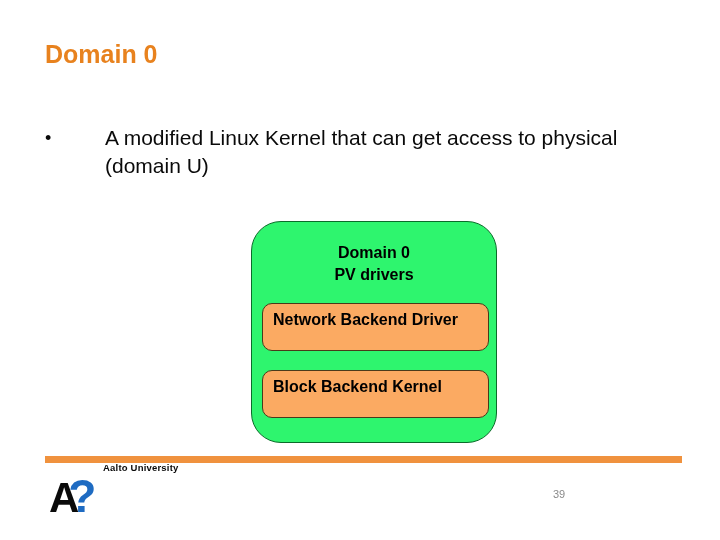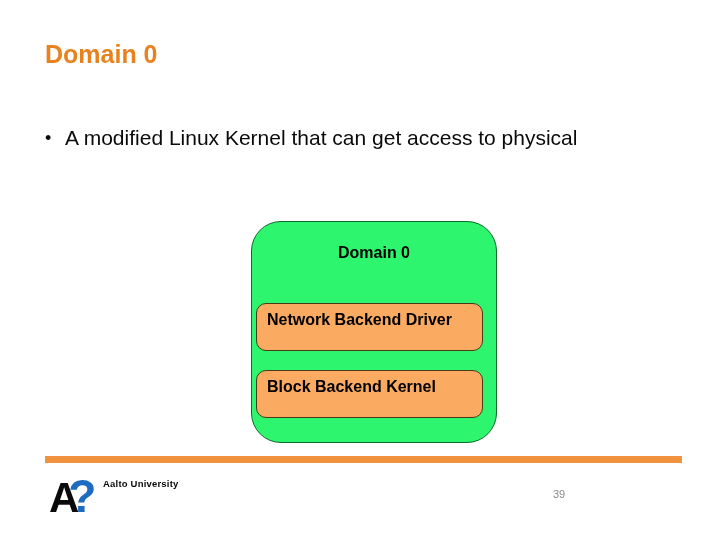--- a/index.html
+++ b/index.html
@@ -45,20 +45,21 @@
   .marker{
     font-size:18px;
     line-height:28px;
     width:20px;
     flex:0 0 20px;
   }
   .bullet-text{
     font-size:21px;
     line-height:28px;
     color:var(--text-black);
+    margin-left:40px;
   }
   .bullet-text div{white-space:nowrap;}
   .green-box{
     position:absolute;
     left:251px;top:221px;
     width:246px;height:222px;
     background:var(--box-green);
     border:1px solid var(--box-green-border);
     border-radius:30px;
   }
@@ -67,21 +68,21 @@
     left:0;top:20px;
     width:100%;
     text-align:center;
     font-size:16px;
     font-weight:bold;
     line-height:22px;
     color:#000;
   }
   .orange-box{
     position:absolute;
-    left:4px;
+    left:10px;
     width:227px;height:48px;
     background:var(--box-orange);
     border:1px solid var(--box-orange-border);
     border-radius:10px;
     font-size:16px;
     font-weight:bold;
     color:#000;
     padding:7px 0 0 10px;
     white-space:nowrap;
   }
@@ -108,21 +109,21 @@
   }
   .logo-q{
     font-size:46px;
     font-weight:bold;
     color:var(--logo-blue);
     line-height:44px;
     margin-left:-11px;
   }
   .logo-text{
     position:absolute;
-    left:103px;top:478px;
+    left:103px;top:462px;
     font-size:9.5px;
     font-weight:bold;
     color:#0a0a0a;
     letter-spacing:0.2px;
   }
   .page-number{
     position:absolute;
     left:553px;top:488px;
     font-size:11px;
     color:var(--page-gray);
@@ -132,26 +133,28 @@
 <body>
 
 <div class="slide">
 
   <h1 class="title">Domain 0</h1>
 
   <div class="bullet-block">
     <span class="marker">•</span>
     <div class="bullet-text">
       <div>A modified Linux Kernel that can get access to physical</div>
+      <div>(domain U)</div>
     </div>
   </div>
 
   <div class="green-box">
     <div class="green-label">
       <div>Domain 0</div>
+      <div>PV drivers</div>
     </div>
     <div class="orange-box box1">
       <span>Network Backend Driver</span>
     </div>
     <div class="orange-box box2">
       <span>Block Backend Kernel</span>
     </div>
   </div>
 
   <div class="footer-bar"></div>

